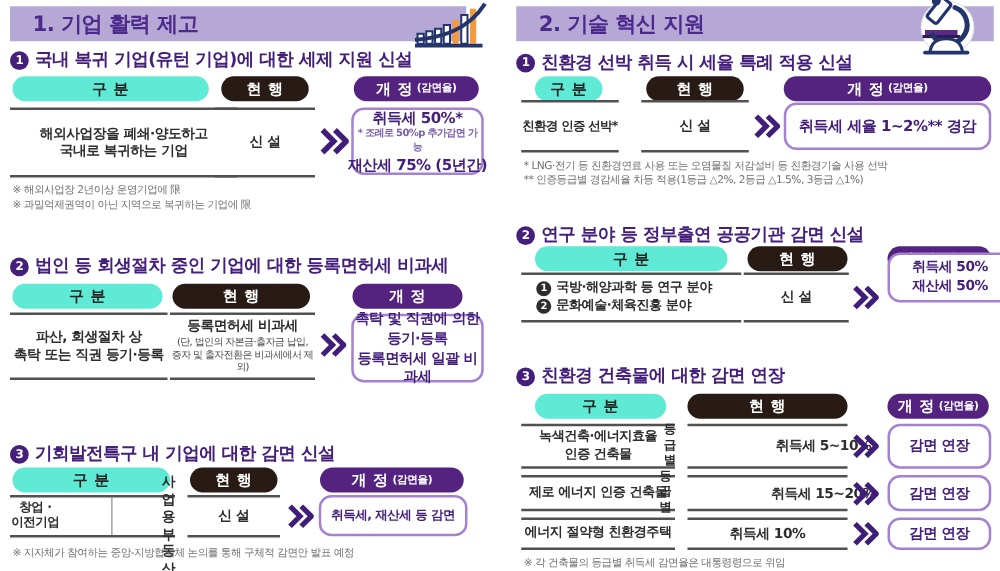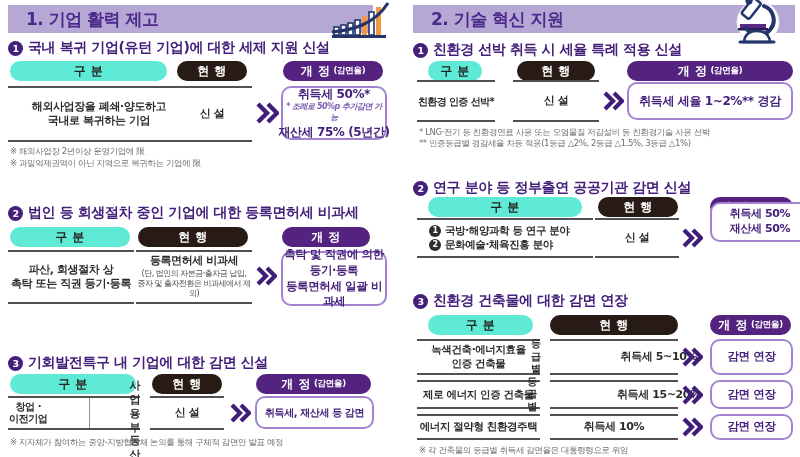--- a/index.html
+++ b/index.html
@@ -31,21 +31,21 @@
              text-align:center; line-height:1.25; }
   .vdiv { width:1px; background:#8f8f8f; }
   .cmain { font-size:11px; font-weight:700; }
   .csub { font-size:8px; font-weight:500; color:#4a4a4a; letter-spacing:-0.5px; line-height:1.3; }
   .revbox { position:absolute; background:#fff; border:2px solid #a383d0; border-radius:10px;
             display:flex; flex-direction:column; align-items:center; justify-content:center;
             text-align:center; color:#44207b; font-size:12px; line-height:1.35;
             letter-spacing:-0.4px; }
   .rlab { font-weight:600; }
   .rbold { font-weight:800; }
-  .rnote { font-size:8px; font-weight:600; color:#7a5fb0; letter-spacing:-0.5px;font-style:italic; }
+  .rnote { font-size:8px; font-weight:600; color:#7a5fb0; letter-spacing:-0.5px; }
   .rline { white-space:nowrap; }
   .arrow { position:absolute; }
   .fn { position:absolute; font-size:8.5px; font-weight:500; color:#6f6f6f;
         letter-spacing:-0.4px; white-space:nowrap; }
   .nowrap { white-space:nowrap; }
   .listline { display:flex; align-items:center; white-space:nowrap; font-size:10.5px; }
 </style>
 </head>
 <body>
 

